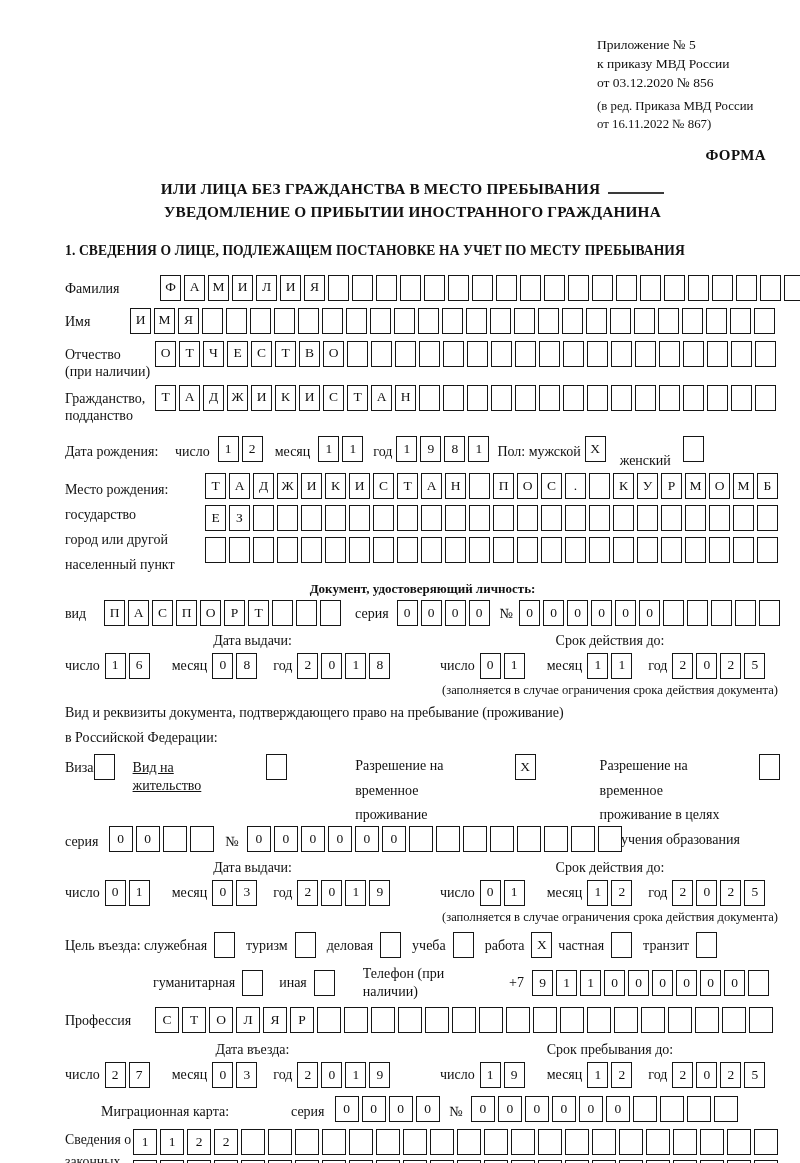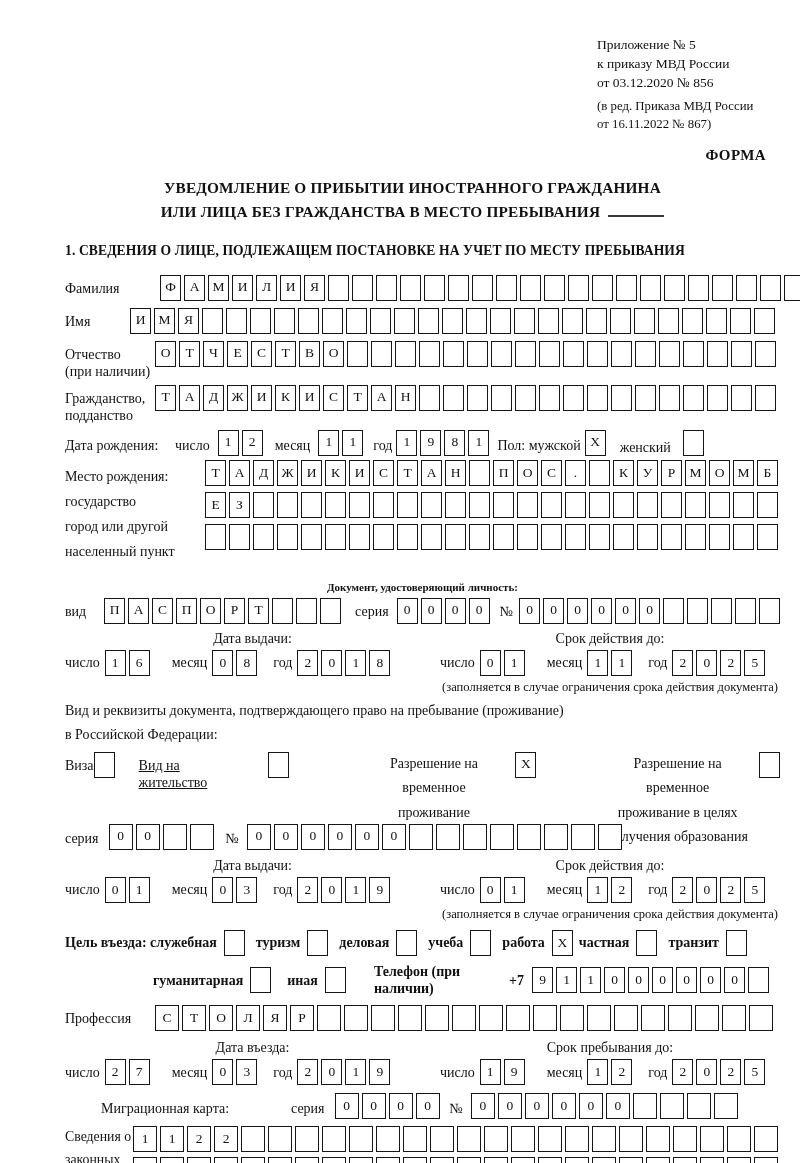--- a/index.html
+++ b/index.html
@@ -28,27 +28,27 @@
   
   .dpair{display:flex;margin-top:9px;}
   .dcol-l{width:375px;}
   .dcol-r{width:340px;}
   .dtitle{text-align:center;margin-bottom:3px;}
   .dline{display:flex;align-items:center;}
   .dline .dlab{margin:0 5px 0 0;}
   .dline .cells{margin-right:10px;}
   .note-r{text-align:right;font-size:12.6px;margin-top:4px;padding-right:2px;}
   
-  .permits{display:flex;margin-top:8px;gap:6px;}
+  .permits{display:flex;margin-top:8px;gap:0;}
   .permit{display:flex;align-items:flex-start;}
-  .plines{text-align:center;line-height:1.75;margin-left:48px;}
+  .plines{line-height:1.75;margin-left:48px;}
   .permit .cells{margin-top:0;}
   
   .prow{display:flex;align-items:center;margin-top:7px;}
-  .prow .plab{margin-right:7px;font-weight:bold;}
+  .prow .plab{margin-right:7px;}
   .prow .cells{margin-right:11px;}
   
   .repr{display:flex;margin-top:7px;}
   .repr-labels{width:73px;flex:0 0 auto;line-height:1.6;font-size:13.8px;}
   .repr-rows .cells{margin-bottom:5px;}
 </style>
 </head>
 <body>
 
 <div class="page">
@@ -58,22 +58,22 @@
     <div>к приказу МВД России</div>
     <div>от 03.12.2020 № 856</div>
   </div>
   <div class="revision">
     <div>(в ред. Приказа МВД России</div>
     <div>от 16.11.2022 № 867)</div>
   </div>
   <div class="forma">ФОРМА</div>
 
   <div class="title">
+    <div><span>ИЛИ ЛИЦА БЕЗ ГРАЖДАНСТВА В МЕСТО ПРЕБЫВАНИЯ</span><span class="blank-line"></span></div>
     <div>УВЕДОМЛЕНИЕ О ПРИБЫТИИ ИНОСТРАННОГО ГРАЖДАНИНА</div>
-    <div><span>ИЛИ ЛИЦА БЕЗ ГРАЖДАНСТВА В МЕСТО ПРЕБЫВАНИЯ</span><span class="blank-line"></span></div>
   </div>
 
   <div class="sec">1. СВЕДЕНИЯ О ЛИЦЕ, ПОДЛЕЖАЩЕМ ПОСТАНОВКЕ НА УЧЕТ ПО МЕСТУ ПРЕБЫВАНИЯ</div>
 
   <div class="frow" style="margin-top:15px;gap:30px;">
     <div class="flabel" style="width:65px;">Фамилия</div>
     <div class="cells">
         <span class="cell">Ф</span>
         <span class="cell">А</span>
         <span class="cell">М</span>
@@ -223,21 +223,21 @@
     <span class="cells">
         <span class="cell">1</span>
         <span class="cell">9</span>
         <span class="cell">8</span>
         <span class="cell">1</span>
       </span>
     <span class="lab" style="margin:0 4px 0 8px;">Пол: мужской</span>
     <span class="cells">
         <span class="cell">X</span>
       </span>
-    <span class="lab" style="margin:4px 12px 0 14px;">женский</span>
+    <span class="lab" style="margin:17px 12px 0 14px;">женский</span>
     <span class="cells">
         <span class="cell"></span>
       </span>
   </div>
 
   <div class="frow" style="margin-top:4px;">
     <div class="flabel" style="width:140px;line-height:1.78;">
       <div>Место рождения:</div>
       <div>государство</div>
       <div>город или другой</div>
@@ -318,21 +318,21 @@
           <span class="cell"></span>
           <span class="cell"></span>
           <span class="cell"></span>
           <span class="cell"></span>
           <span class="cell"></span>
           <span class="cell"></span>
         </div>
     </div>
   </div>
 
-  <div style="text-align:center;font-weight:bold;font-size:11px;margin-top:16px;">Документ, удостоверяющий личность:</div>
+  <div style="text-align:center;font-weight:bold;font-size:13px;margin-top:3px;">Документ, удостоверяющий личность:</div>
 
   <div class="frow" style="margin-top:3px;">
     <span class="lab" style="width:48px;">вид</span>
     <span class="cells">
         <span class="cell">П</span>
         <span class="cell">А</span>
         <span class="cell">С</span>
         <span class="cell">П</span>
         <span class="cell">О</span>
         <span class="cell">Р</span>

